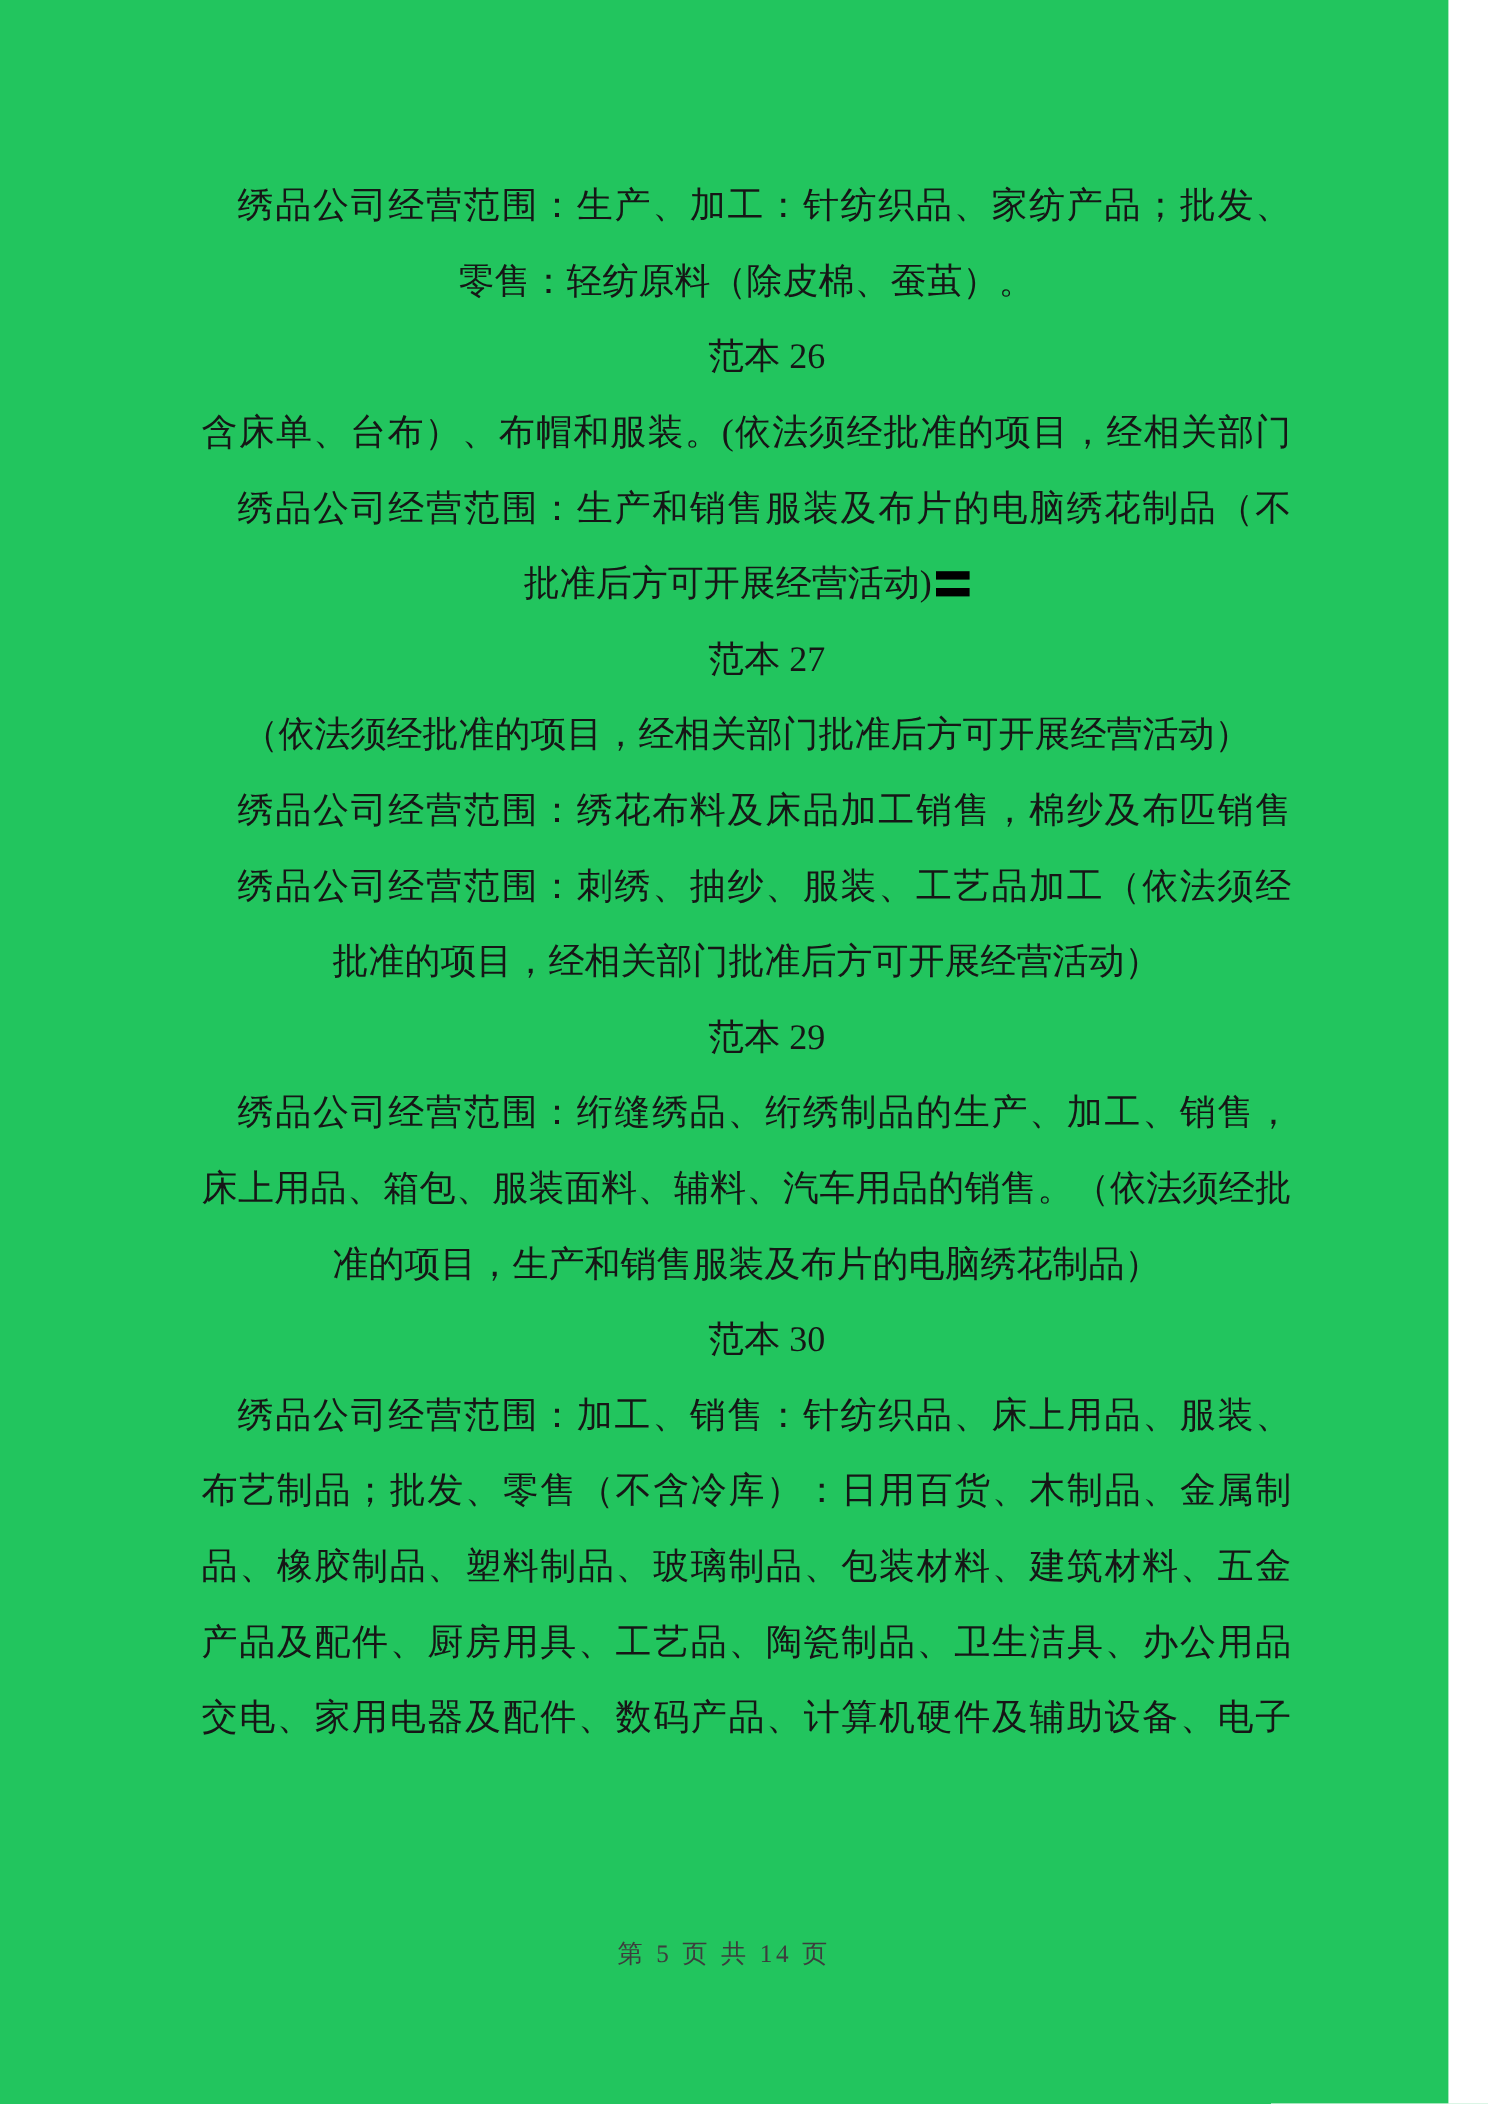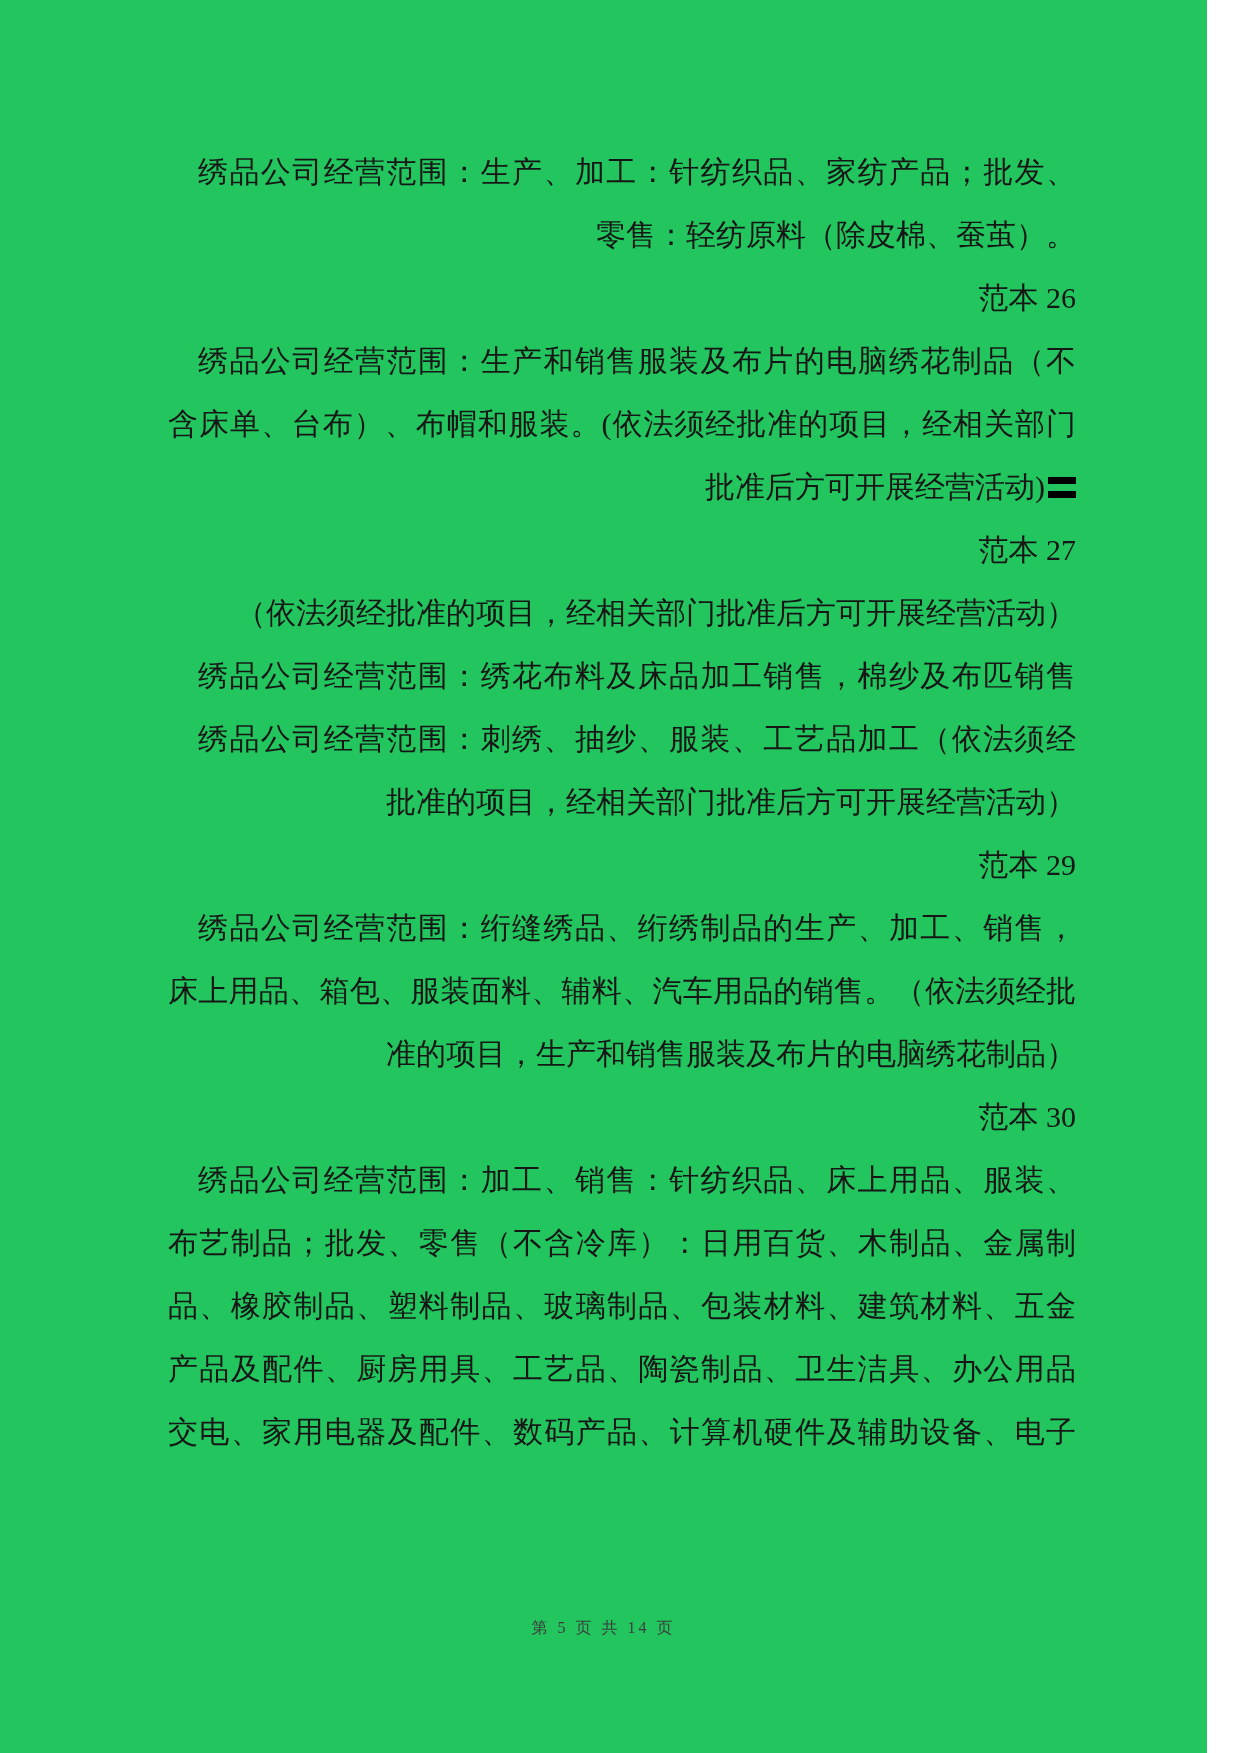--- a/index.html
+++ b/index.html
@@ -21,21 +21,21 @@
     left: 168px;
     width: 908px;
   }
   .line {
     height: 63px;
     line-height: 63px;
     font-size: 30px;
     color: #161616;
     white-space: normal;
     overflow: hidden;
-    text-align: right;
+    text-align: center;
   }
   .line.full {
     text-align: justify;
     text-align-last: justify;
   }
   .line.ind {
     text-indent: 30px;
   }
   .line.heading {
     text-indent: 34px;
@@ -52,39 +52,39 @@
     margin-left: 3px;
   }
   .footer {
     position: absolute;
     top: 1608px;
     left: 0;
     width: 100%;
     height: 40px;
     line-height: 40px;
     text-align: center;
-    font-size: 16px;
+    font-size: 21px;
     letter-spacing: 3px;
     color: #3d3d3d;
     font-family: "Liberation Serif", "DejaVu Serif", serif;
   }
 </style>
 </head>
 <body>
 
 <div class="page">
   <div class="doc-body">
 
     <div class="line full ind">绣品公司经营范围：生产、加工：针纺织品、家纺产品；批发、</div>
     <div class="line">零售：轻纺原料（除皮棉、蚕茧）。</div>
 
     <div class="line heading">范本 26</div>
 
+    <div class="line full">含床单、台布）、布帽和服装。(依法须经批准的项目，经相关部门</div>
     <div class="line full ind">绣品公司经营范围：生产和销售服装及布片的电脑绣花制品（不</div>
-    <div class="line full">含床单、台布）、布帽和服装。(依法须经批准的项目，经相关部门</div>
     <div class="line"><span>批准后方可开展经营活动)</span><span class="dmark"></span></div>
 
     <div class="line heading">范本 27</div>
 
     <div class="line">（依法须经批准的项目，经相关部门批准后方可开展经营活动）</div>
     <div class="line full ind">绣品公司经营范围：绣花布料及床品加工销售，棉纱及布匹销售</div>
 
 
     <div class="line full ind">绣品公司经营范围：刺绣、抽纱、服装、工艺品加工（依法须经</div>
     <div class="line">批准的项目，经相关部门批准后方可开展经营活动）</div>

